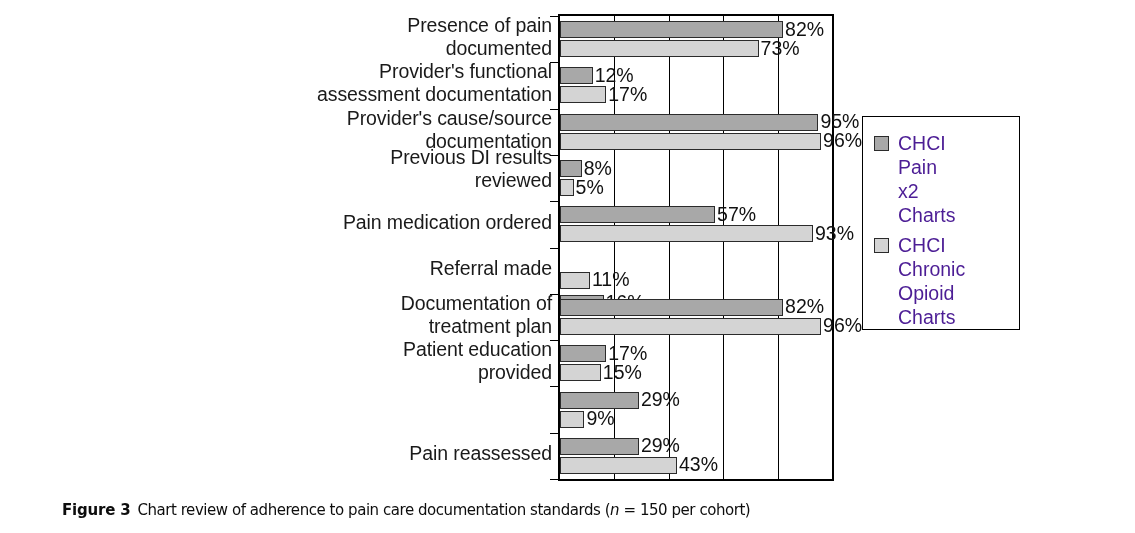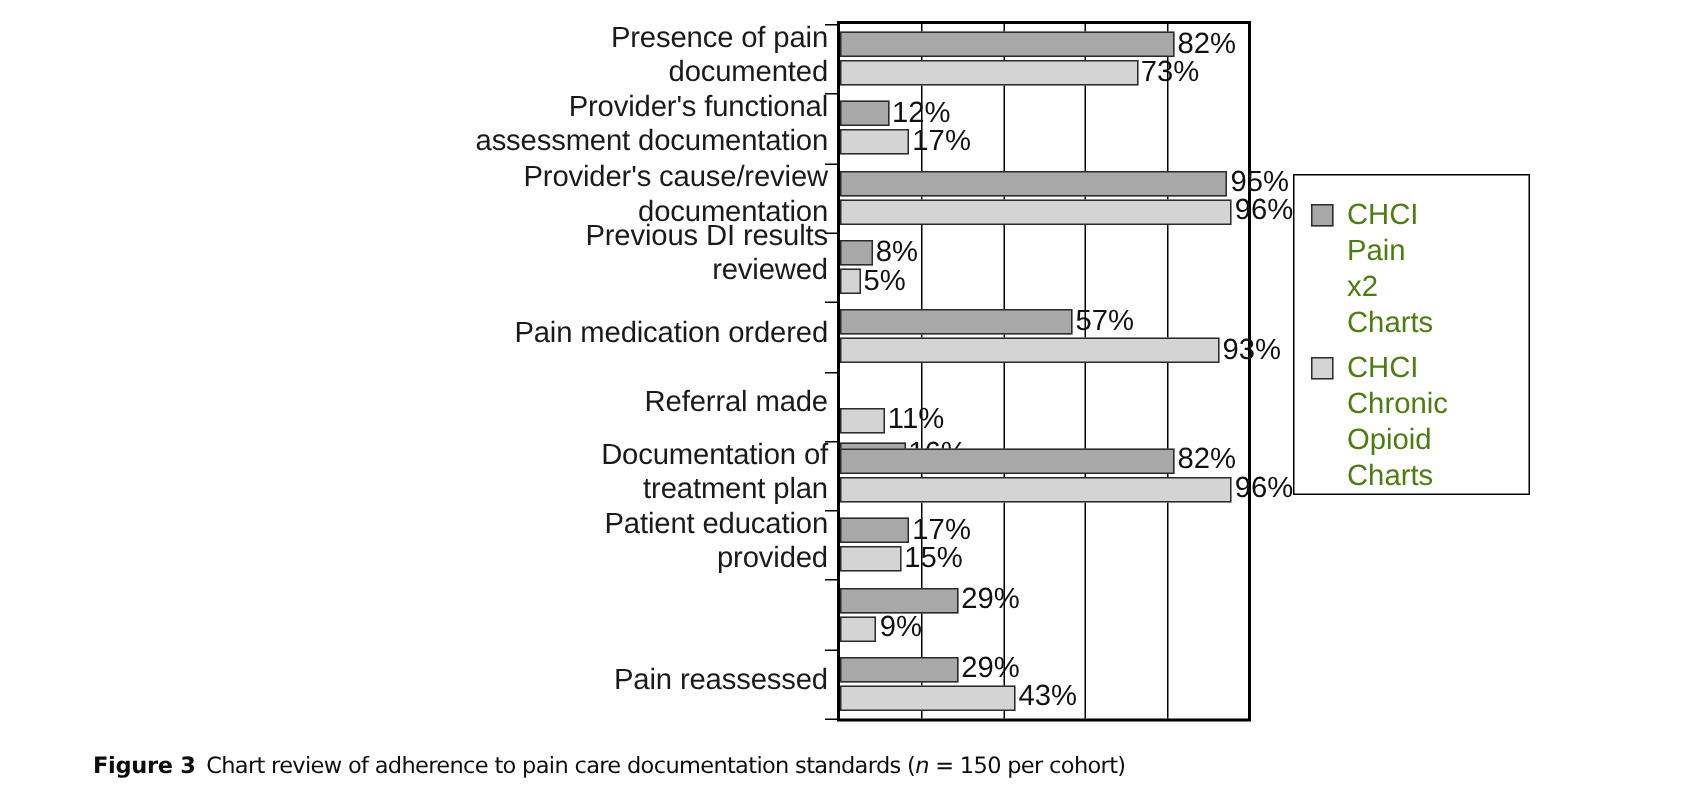--- a/index.html
+++ b/index.html
@@ -138,21 +138,21 @@
   }
   .legend-swatch.series-a { background: #a8a8a8; }
   .legend-swatch.series-b { background: #d4d4d4; }
   .legend-text {
     position: absolute;
     left: 24px;
     top: 0;
     font-size: 19.5px;
     line-height: 24px;
     white-space: pre-line;
-    color: #4d7c0f;
+    color: #4c1d95;
   }
 
   
   #caption {
     position: absolute;
     left: 62px;
     top: 499px;
     width: 1020px;
     font-family: "DejaVu Sans", sans-serif;
     font-size: 15px;
@@ -173,21 +173,21 @@
 
 <div id="figure-root">
 
   <div id="chart-region">
 
     <div id="category-labels">
         <div class="cat-label" style="top: 0.15px;">Presence of pain
 documented</div>
         <div class="cat-label" style="top: 46.45px; text-align: right;">Provider's functional
 assessment documentation</div>
-        <div class="cat-label" style="top: 92.75px;">Provider's cause/review
+        <div class="cat-label" style="top: 92.75px;">Provider's cause/source
 documentation</div>
         <div class="cat-label" style="top: 132px;">Previous DI results
 reviewed</div>
         <div class="cat-label" style="top: 196.85px;">Pain medication ordered</div>
         <div class="cat-label" style="top: 243.15px;">Referral made</div>
         <div class="cat-label" style="top: 277.95px;">Documentation of
 treatment plan</div>
         <div class="cat-label" style="top: 324.25px;">Patient education
 provided</div>
         <div class="cat-label" style="top: 428.35px;">Pain reassessed</div>

